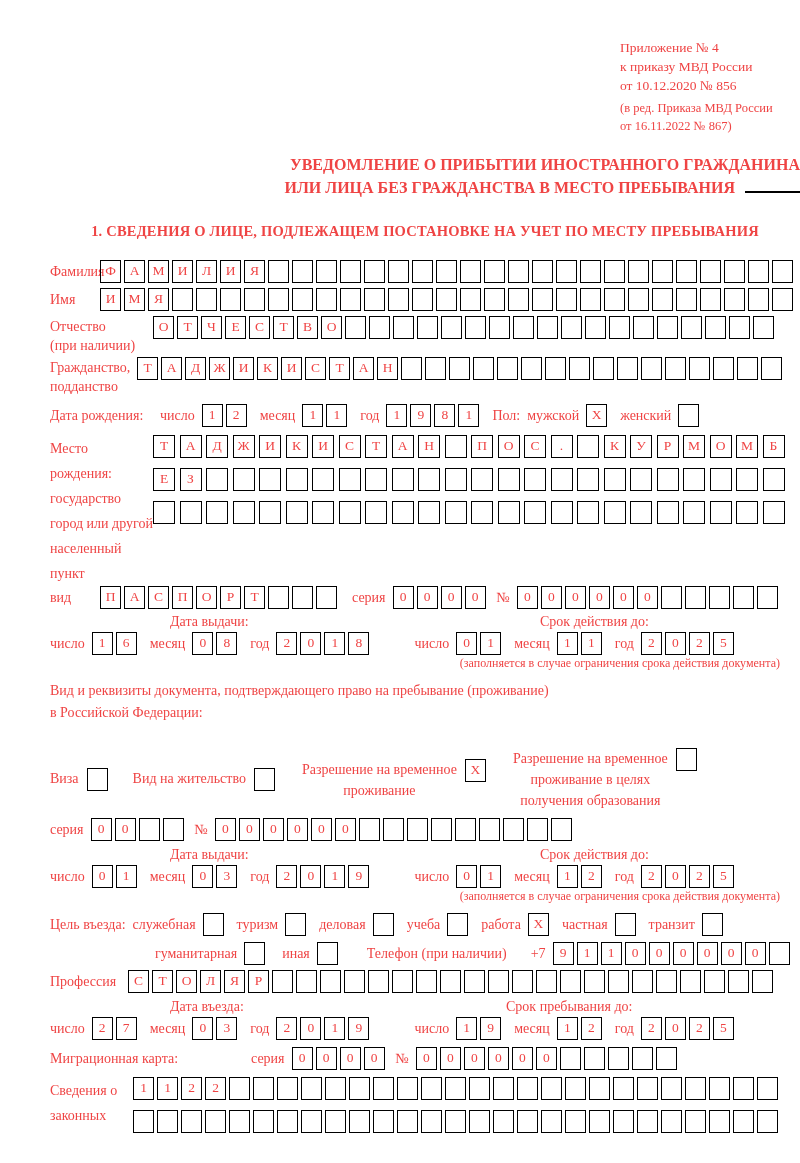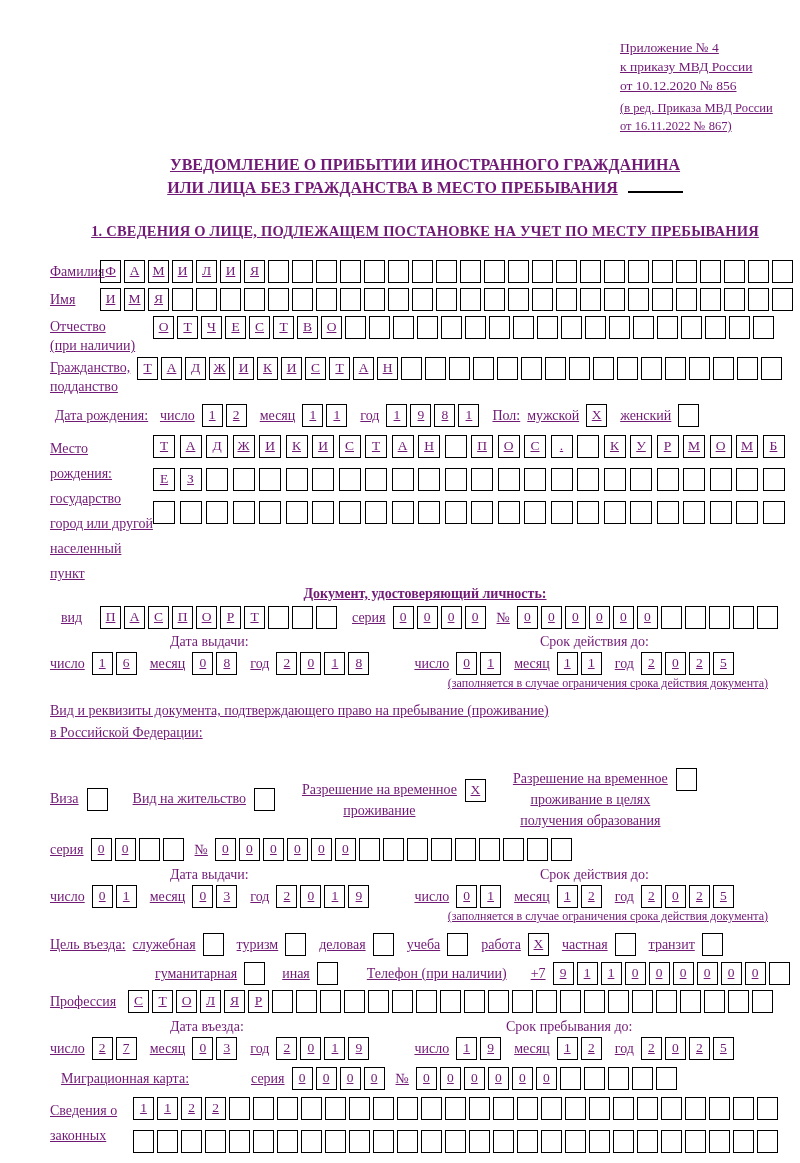--- a/index.html
+++ b/index.html
@@ -1,42 +1,42 @@
 <!DOCTYPE html>
 <html><head>
 <meta charset="utf-8">
 <style>
   html,body {margin:0;padding:0;background:#fff;}
   .page {position:relative;width:800px;height:1163px;box-sizing:border-box;
-         padding:38px 0 0 50px;overflow:hidden;color:#701a75;
-         font-family:"Liberation Serif","DejaVu Serif",serif;font-size:14px;text-decoration:underline;}
+         padding:38px 0 0 50px;overflow:hidden;color:#ef4444;
+         font-family:"Liberation Serif","DejaVu Serif",serif;font-size:14px;}
   .appendix {margin-left:570px;font-size:13.5px;line-height:19px;}
   .appendix .small {font-size:12.5px;line-height:18px;}
   .appendix .gap {margin-top:4px;}
   .forma {margin-top:16px;padding-right:35px;text-align:right;font-weight:bold;font-size:15px;}
-  .title {margin-top:18px;text-align:center;font-weight:bold;font-size:16px;line-height:23px;}
+  .title {margin-top:18px;text-align:right;font-weight:bold;font-size:16px;line-height:23px;}
   .blank {display:inline-block;width:55px;height:14px;border-bottom:2px solid #000;margin-left:10px;}
   .sec {margin-top:24px;text-align:center;font-weight:bold;font-size:14.5px;letter-spacing:.2px;}
   .row {display:flex;align-items:flex-start;margin-bottom:5px;line-height:23px;}
   .row.first {margin-top:20px;}
   .lbl,.il {flex:none;}
-  .il {margin-right:7px;white-space:nowrap;text-align:center;}
+  .il {margin-right:7px;white-space:nowrap;}
   .mr {margin-right:10px;}
   .boxes {display:inline-flex;flex:none;}
   .box {box-sizing:border-box;flex:none;display:inline-block;width:21px;height:23px;
         border:1.6px solid #000;margin-right:3px;text-align:center;
         font-size:13.5px;line-height:20px;}
   .wide .box {width:22px;margin-right:4.5px;}
   .lblcol {flex:none;line-height:19px;padding-top:1px;}
   .lblcol.tall {line-height:25px;}
   .boxcol .boxes {display:flex;margin-bottom:10px;}
   .dochead {margin:0 0 4px;text-align:center;font-weight:bold;font-size:14px;}
   .dhead {position:relative;height:18px;font-size:14px;}
   .dh {position:absolute;top:0;white-space:nowrap;}
-  .dnote {margin:1px 0 9px;padding-right:32px;text-align:right;font-size:12px;}
+  .dnote {margin:1px 0 9px;padding-right:20px;text-align:right;font-size:12px;}
   .intro {margin:8px 0 24px;line-height:22px;}
   .opts {line-height:21px;margin-bottom:7px;align-items:center;}
   .opt {display:flex;flex:none;align-items:flex-start;}
   .optlines {text-align:center;}
   .optlines span {display:block;}
   .optlines span:empty {display:none;}
   .opt .boxes {margin-left:8px;margin-top:0;}
   .pl105 {padding-left:105px;}
 </style>
 </head>
@@ -313,21 +313,20 @@
           <span class="box"></span>
           <span class="box"></span>
           <span class="box"></span>
           <span class="box"></span>
           <span class="box"></span>
           <span class="box"></span>
         </span>
     </div>
   </div>
 
-  <div class="dochead">Документ, удостоверяющий личность:</div>
 
   <div class="row">
     <span class="il" style="width:43px">вид</span>
     <span class="boxes" style="margin-right:12px">
         <span class="box">П</span>
         <span class="box">А</span>
         <span class="box">С</span>
         <span class="box">П</span>
         <span class="box">О</span>
         <span class="box">Р</span>

